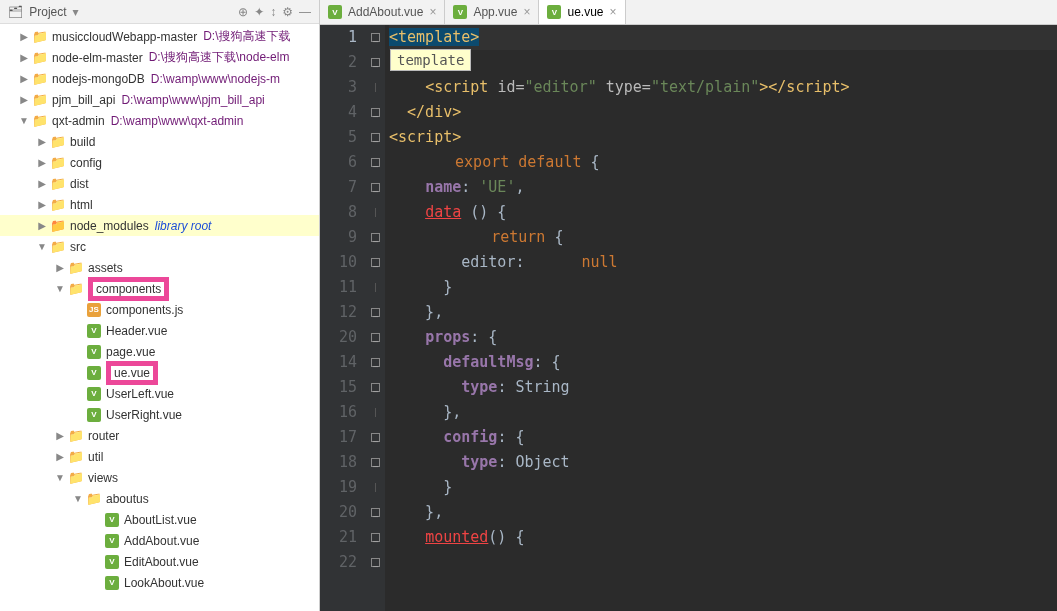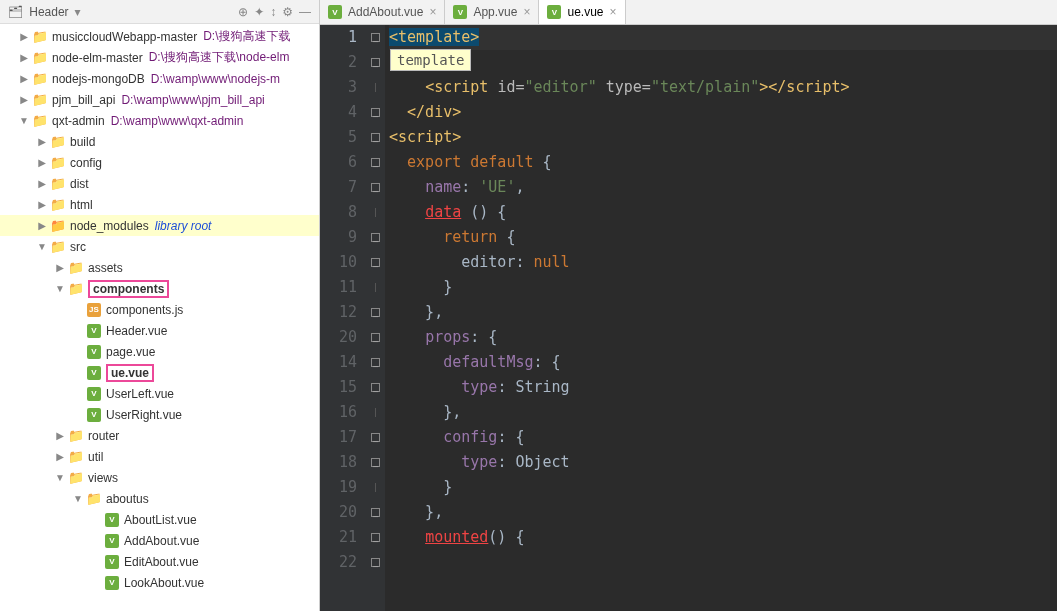--- a/index.html
+++ b/index.html
@@ -92,23 +92,22 @@
   font-weight: bold;
   display: inline-flex;
   align-items: center;
   justify-content: center;
   border-radius: 2px;
 }
 .label { color: #333; }
 .path { color: #701a75; margin-left: 6px; }
 .library { color: #1d4ed8; margin-left: 6px; font-style: italic; }
 .box-red {
-  border: 2px solid #ec4899;
+  border: 5px solid #ec4899;
   margin: 0 4px 0 0;
-  font-weight: bold;
 }
 
 
 .editor-area {
   flex: 1;
   display: flex;
   flex-direction: column;
   background: #2b2b2b;
 }
 .tabs {
@@ -188,36 +187,36 @@
   background: #2b2b2b;
   color: #a9b7c6;
   padding-left: 4px;
 }
 .code .line { height: 25px; white-space: pre; }
 .code .line.hl { background: #323232; }
 .sel { background: #0c4a6e; }
 .tag { color: #e8bf6a; }
 .attr { color: #bababa; }
 .str { color: #6a8759; }
-.kw { color: #cc7832; }
+.kw { color: #cc7832; margin-left: 48px; }
 .fn { color: #ef4444; text-decoration: underline; }
-.prop { color: #9876aa; }
+.prop { color: #9876aa; font-weight: bold; }
 
 </style>
 </head>
 <body>
 
 <div class="root">
   <div class="main">
 
     <div class="sidebar">
       <div class="sidebar-header">
         <div class="title">
           <span>🗂</span>
-          <span>Header</span>
+          <span>Project</span>
           <span style="color:#888;">▾</span>
         </div>
         <div class="tools" id="tools">
             <span>⊕</span>
             <span>✦</span>
             <span>↕</span>
             <span>⚙</span>
             <span>—</span>
           </div>
       </div>

